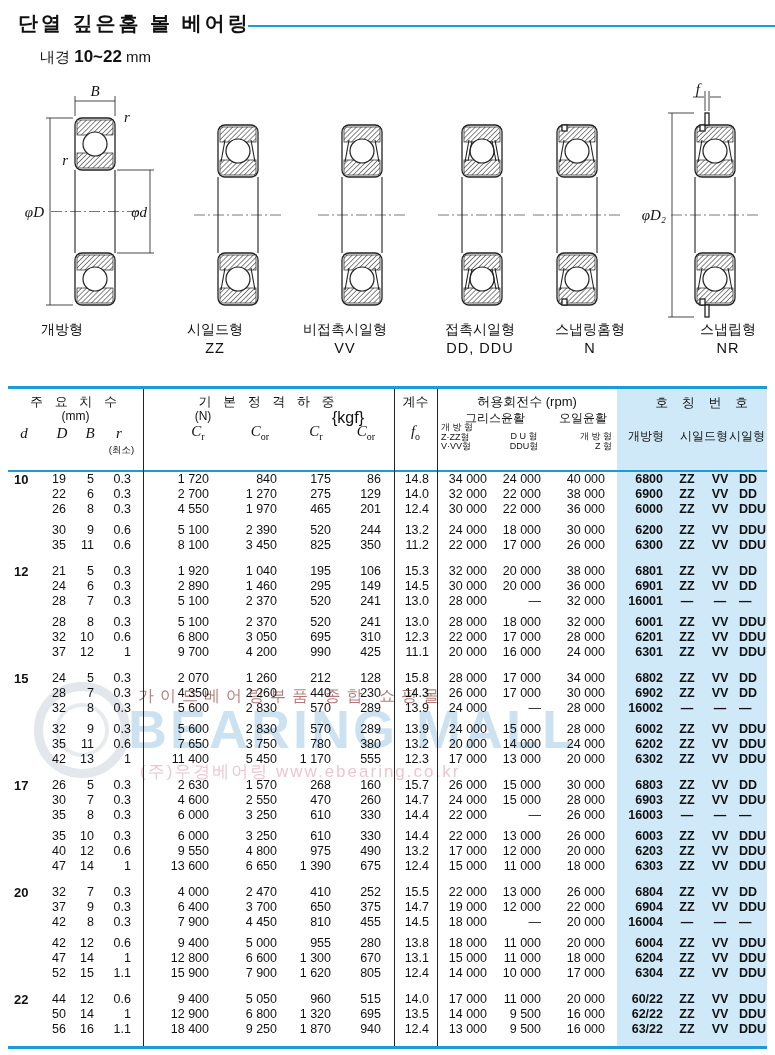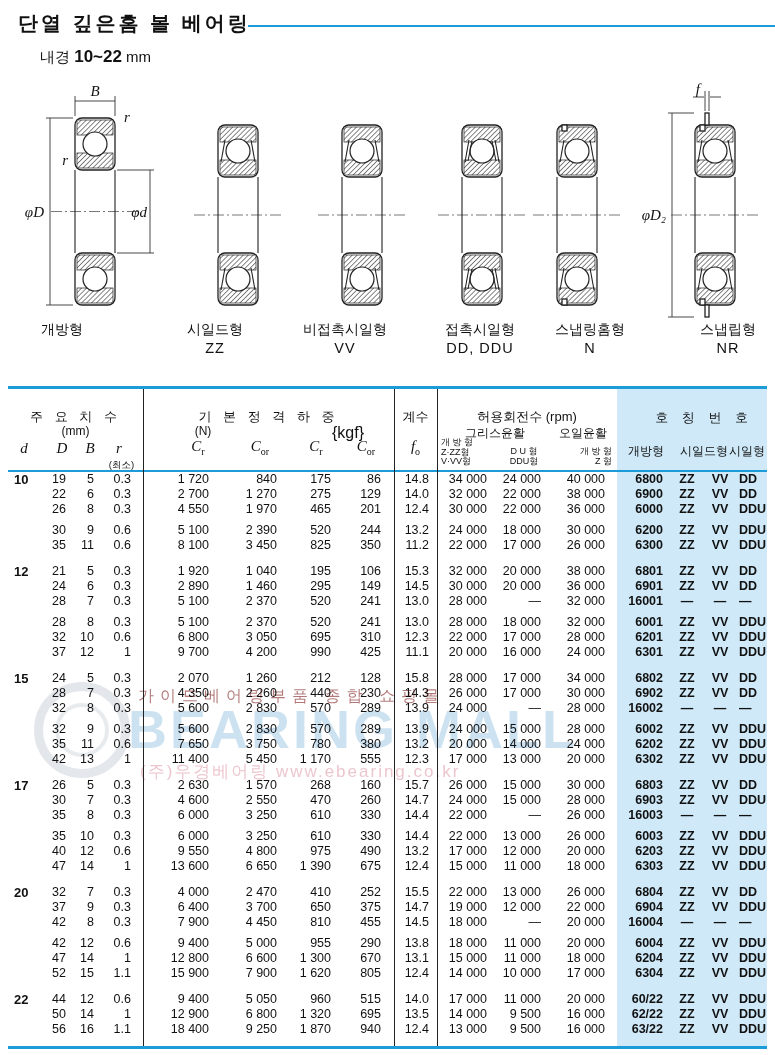--- a/index.html
+++ b/index.html
@@ -28,21 +28,21 @@
   
   #bearing-table{position:absolute;left:8px;top:386px;width:759px;height:663px;z-index:1}
   #blue-panel{position:absolute;left:609px;top:0;width:150px;height:100%;background:#cfe9f8}
   .hline{position:absolute;left:0;right:0;background:#1b9cd8}
   #tbl-top{top:0;height:3px}
   #tbl-headrule{top:84px;height:2px}
   #tbl-bottom{bottom:0;height:3px}
   .vline{position:absolute;top:3px;bottom:3px;width:1px;background:#222}
   #v1{left:135px}#v2{left:386px}#v3{left:429px}
 
-  #tbl-header{position:absolute;left:0;top:18px;width:100%;height:80px}
+  #tbl-header{position:absolute;left:0;top:3px;width:100%;height:80px}
   .th{position:absolute;white-space:nowrap}
   .c{text-align:center}
   .ser{font-family:"Liberation Serif",serif;font-style:italic;font-size:15px}
   .ser sub{font-style:normal;font-size:10px;font-family:"Liberation Serif",serif}
   #h-dims-title{left:0;width:135px;top:4px;font-size:13px;letter-spacing:4px}
   #h-dims-unit{left:0;width:135px;top:20px;font-size:12px}
   #h-d{left:2px;width:28px;top:36px}
   #h-D{left:38px;width:32px;top:36px}
   #h-B{left:70px;width:24px;top:36px}
   #h-r{left:96px;width:30px;top:36px}
@@ -799,21 +799,21 @@
         </div>
         <div class="subgroup">
           <div class="trow">
             <span class="cd"></span>
             <span class="cD rr">42</span>
             <span class="cB rr">12</span>
             <span class="cr rr">0.6</span>
             <span class="ccrn rr">9 400</span>
             <span class="ccorn rr">5 000</span>
             <span class="ccrk rr">955</span>
-            <span class="ccork rr">290</span>
+            <span class="ccork rr">280</span>
             <span class="cfo rr">13.8</span>
             <span class="cs1 rr">18 000</span>
             <span class="cs2 rr">11 000</span>
             <span class="cs3 rr">20 000</span>
             <span class="cnum rr">6004</span>
             <span class="czz">ZZ</span>
             <span class="cvv">VV</span>
             <span class="cdd">DDU</span>
           </div>
           <div class="trow">

